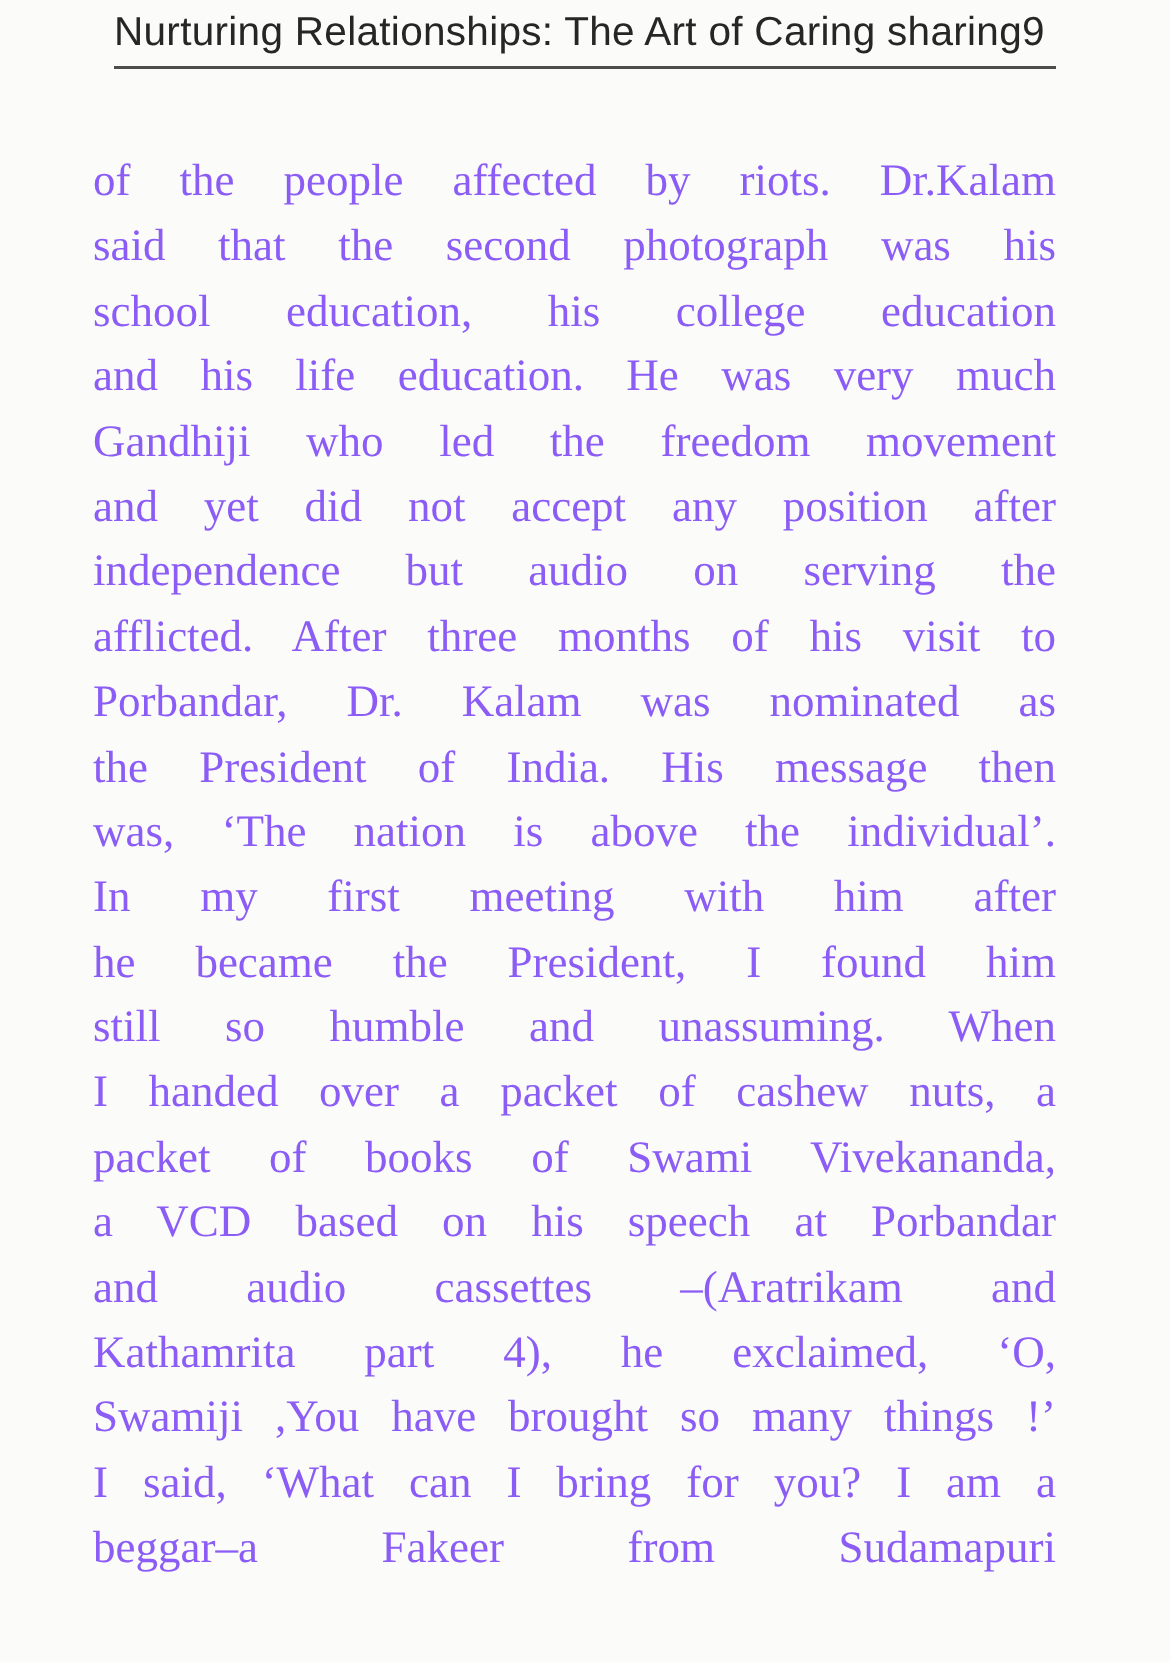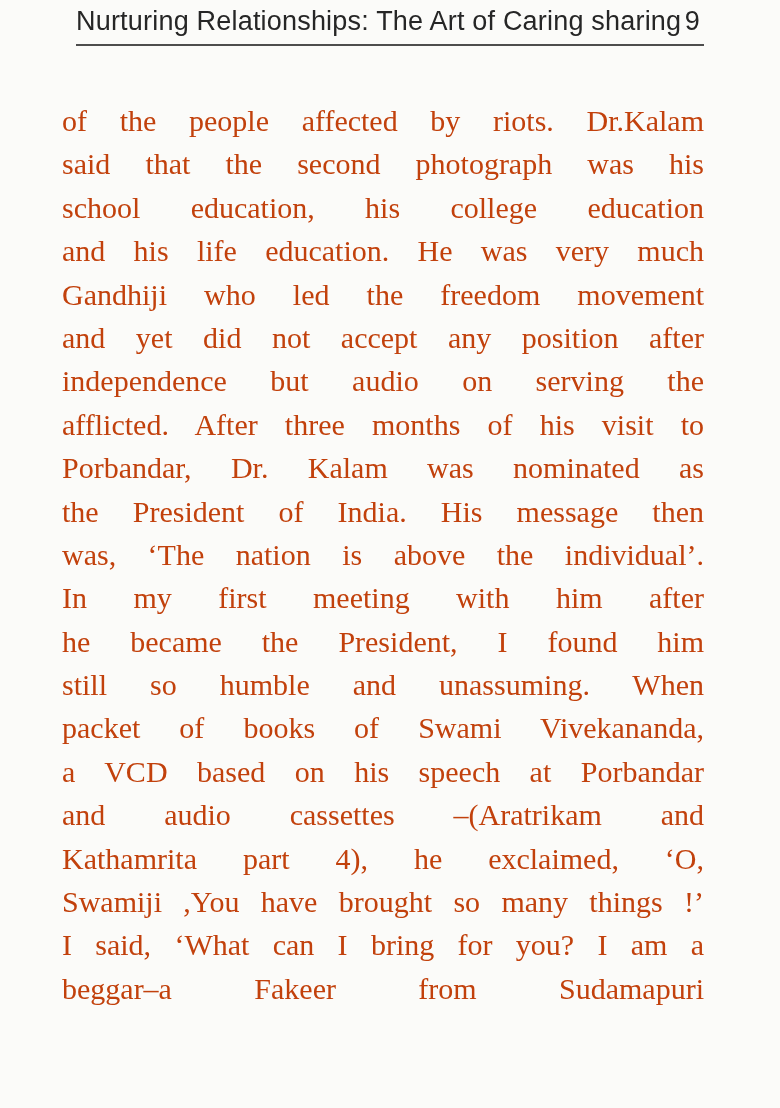--- a/index.html
+++ b/index.html
@@ -14,21 +14,20 @@
     color: #161616;
     font-family: "Liberation Serif", serif;
     overflow: hidden;
   }
   .page-header {
     position: absolute;
     top: 6px;
     left: 76px;
     width: 628px;
     display: flex;
-    justify-content: space-between;
     align-items: baseline;
     font-family: "Liberation Sans", sans-serif;
     font-size: 27px;
     letter-spacing: 0.2px;
     color: #262626;
     white-space: nowrap;
   }
   .page-header .running-title {
     flex: 0 1 auto;
   }
@@ -43,21 +42,21 @@
     width: 628px;
     height: 2px;
     background: #4d4d4d;
   }
   .body-text {
     position: absolute;
     top: 99px;
     left: 62px;
     width: 642px;
     font-size: 30px;
-    color: #c2410c;
+    color: #8b5cf6;
   }
   .line {
     height: 43.4px;
     line-height: 43.4px;
     text-align: justify;
     text-align-last: justify;
     overflow: hidden;
   }
 </style>
 </head>
@@ -78,20 +77,21 @@
   <div class="line">Gandhiji who led the freedom movement</div>
   <div class="line">and yet did not accept any position after</div>
   <div class="line">independence but audio on serving the</div>
   <div class="line">afflicted. After three months of his visit to</div>
   <div class="line">Porbandar, Dr. Kalam was nominated as</div>
   <div class="line">the President of India. His message then</div>
   <div class="line">was, ‘The nation is above the individual’.</div>
   <div class="line">In my first meeting with him after</div>
   <div class="line">he became the President, I found him</div>
   <div class="line">still so humble and unassuming. When</div>
+  <div class="line">I handed over a packet of cashew nuts, a</div>
   <div class="line">packet of books of Swami Vivekananda,</div>
   <div class="line">a VCD based on his speech at Porbandar</div>
   <div class="line">and audio cassettes –(Aratrikam and</div>
   <div class="line">Kathamrita part 4), he exclaimed, ‘O,</div>
   <div class="line">Swamiji ,You have brought so many things !’</div>
   <div class="line">I said, ‘What can I bring for you? I am a</div>
   <div class="line">beggar–a Fakeer from Sudamapuri</div>
 </div>
 
 </body></html>

